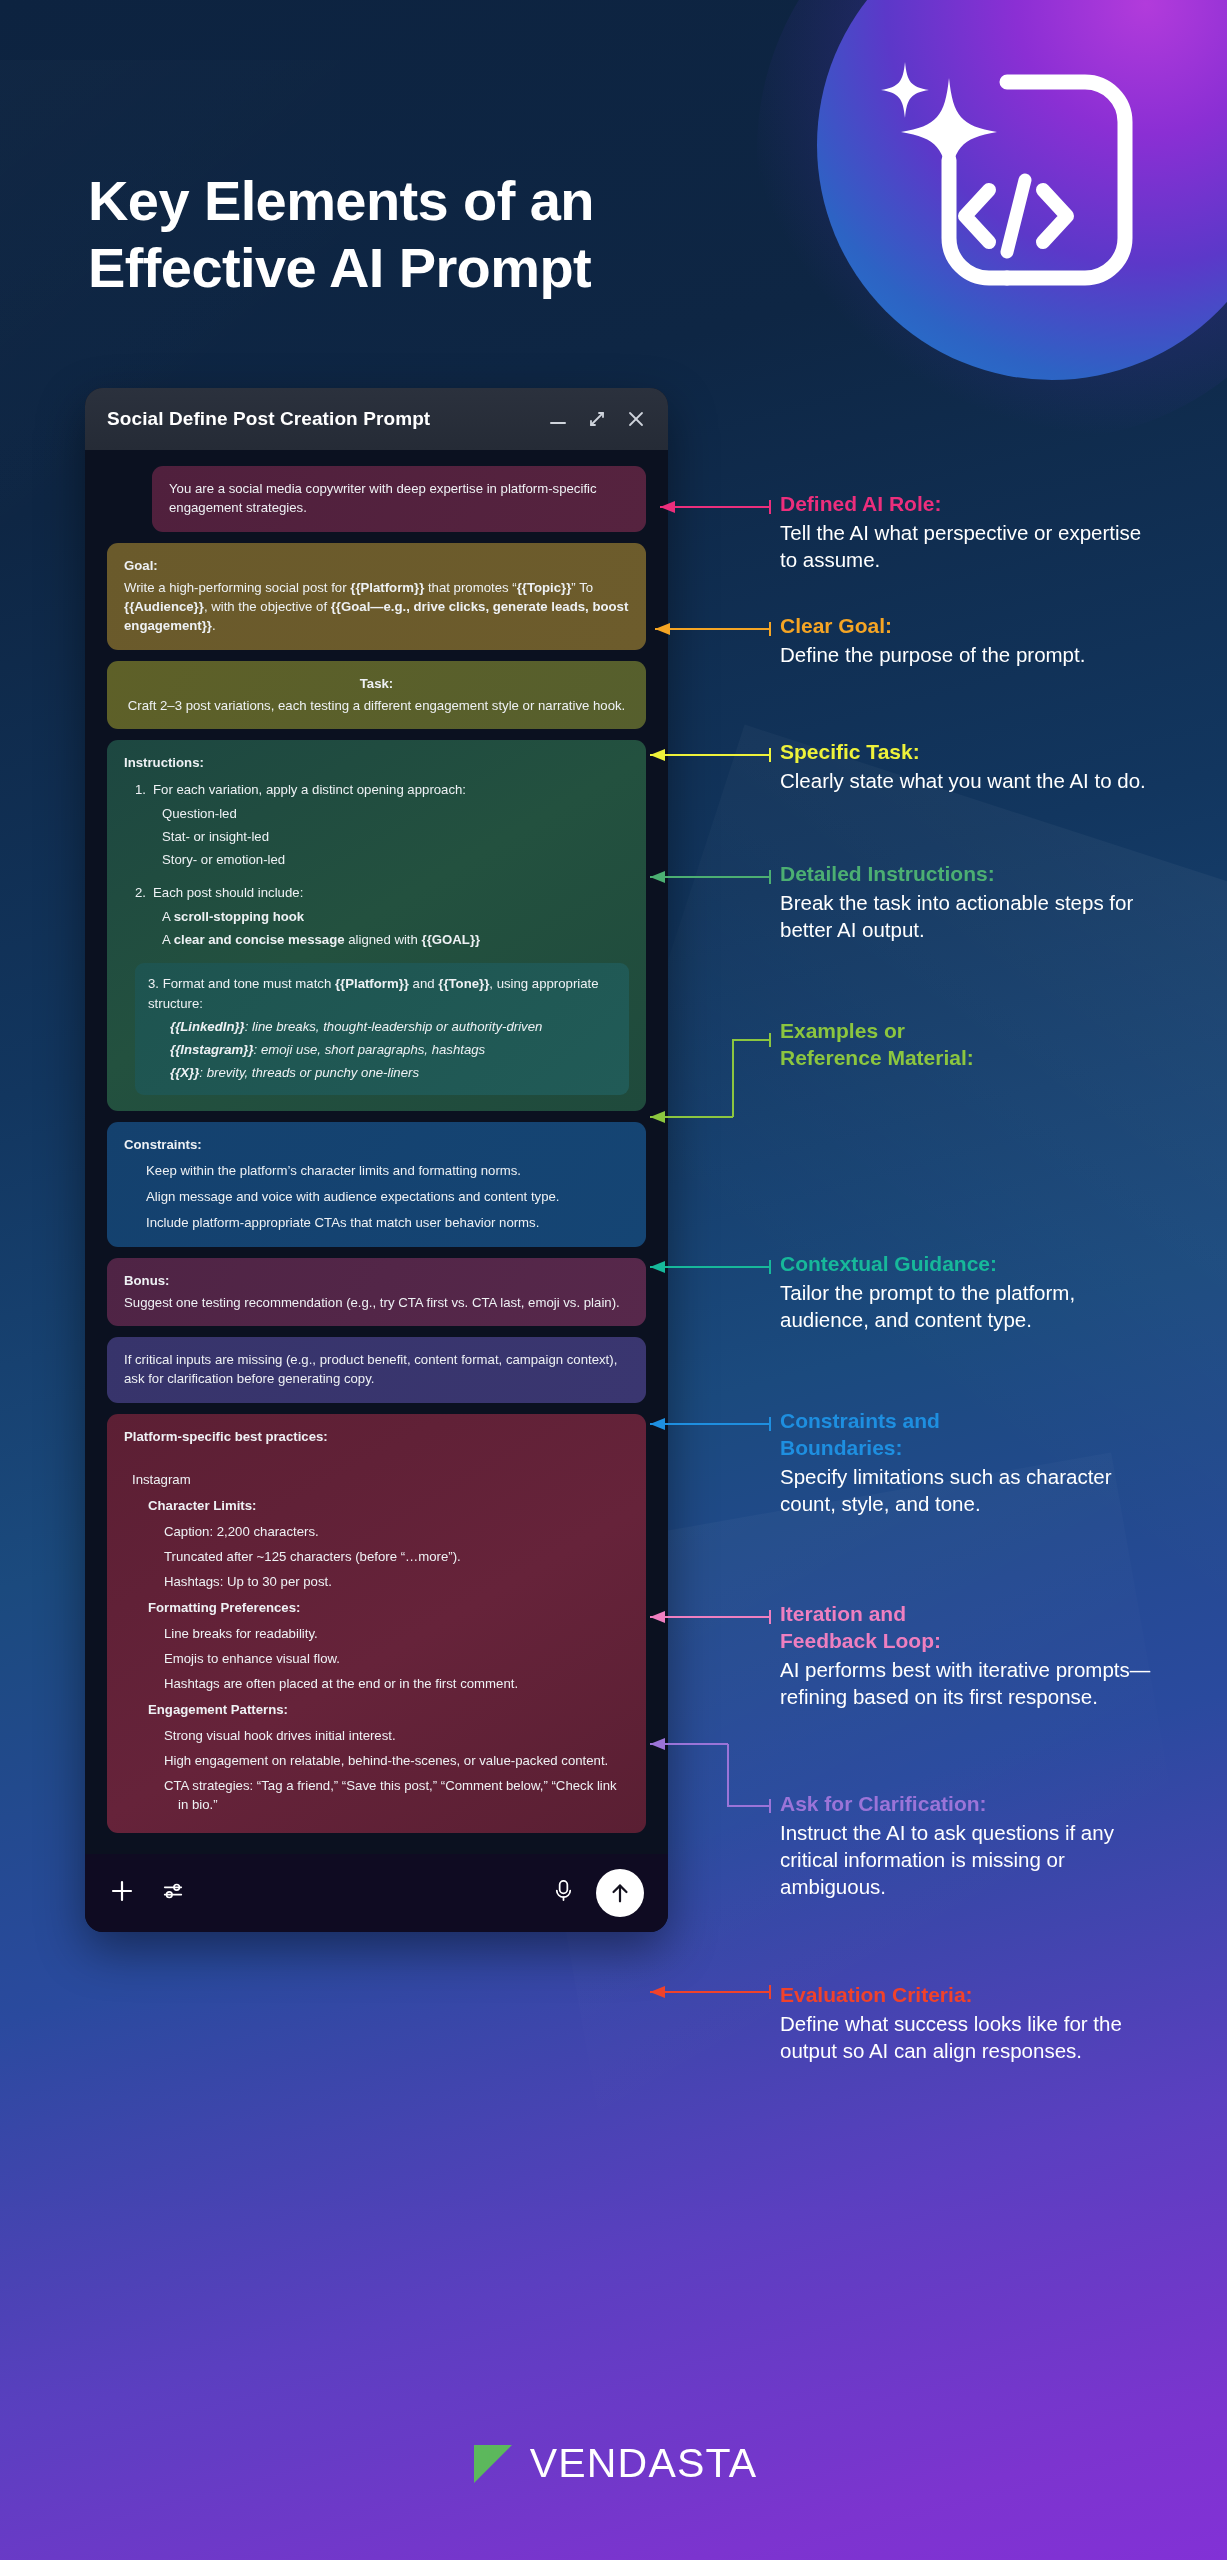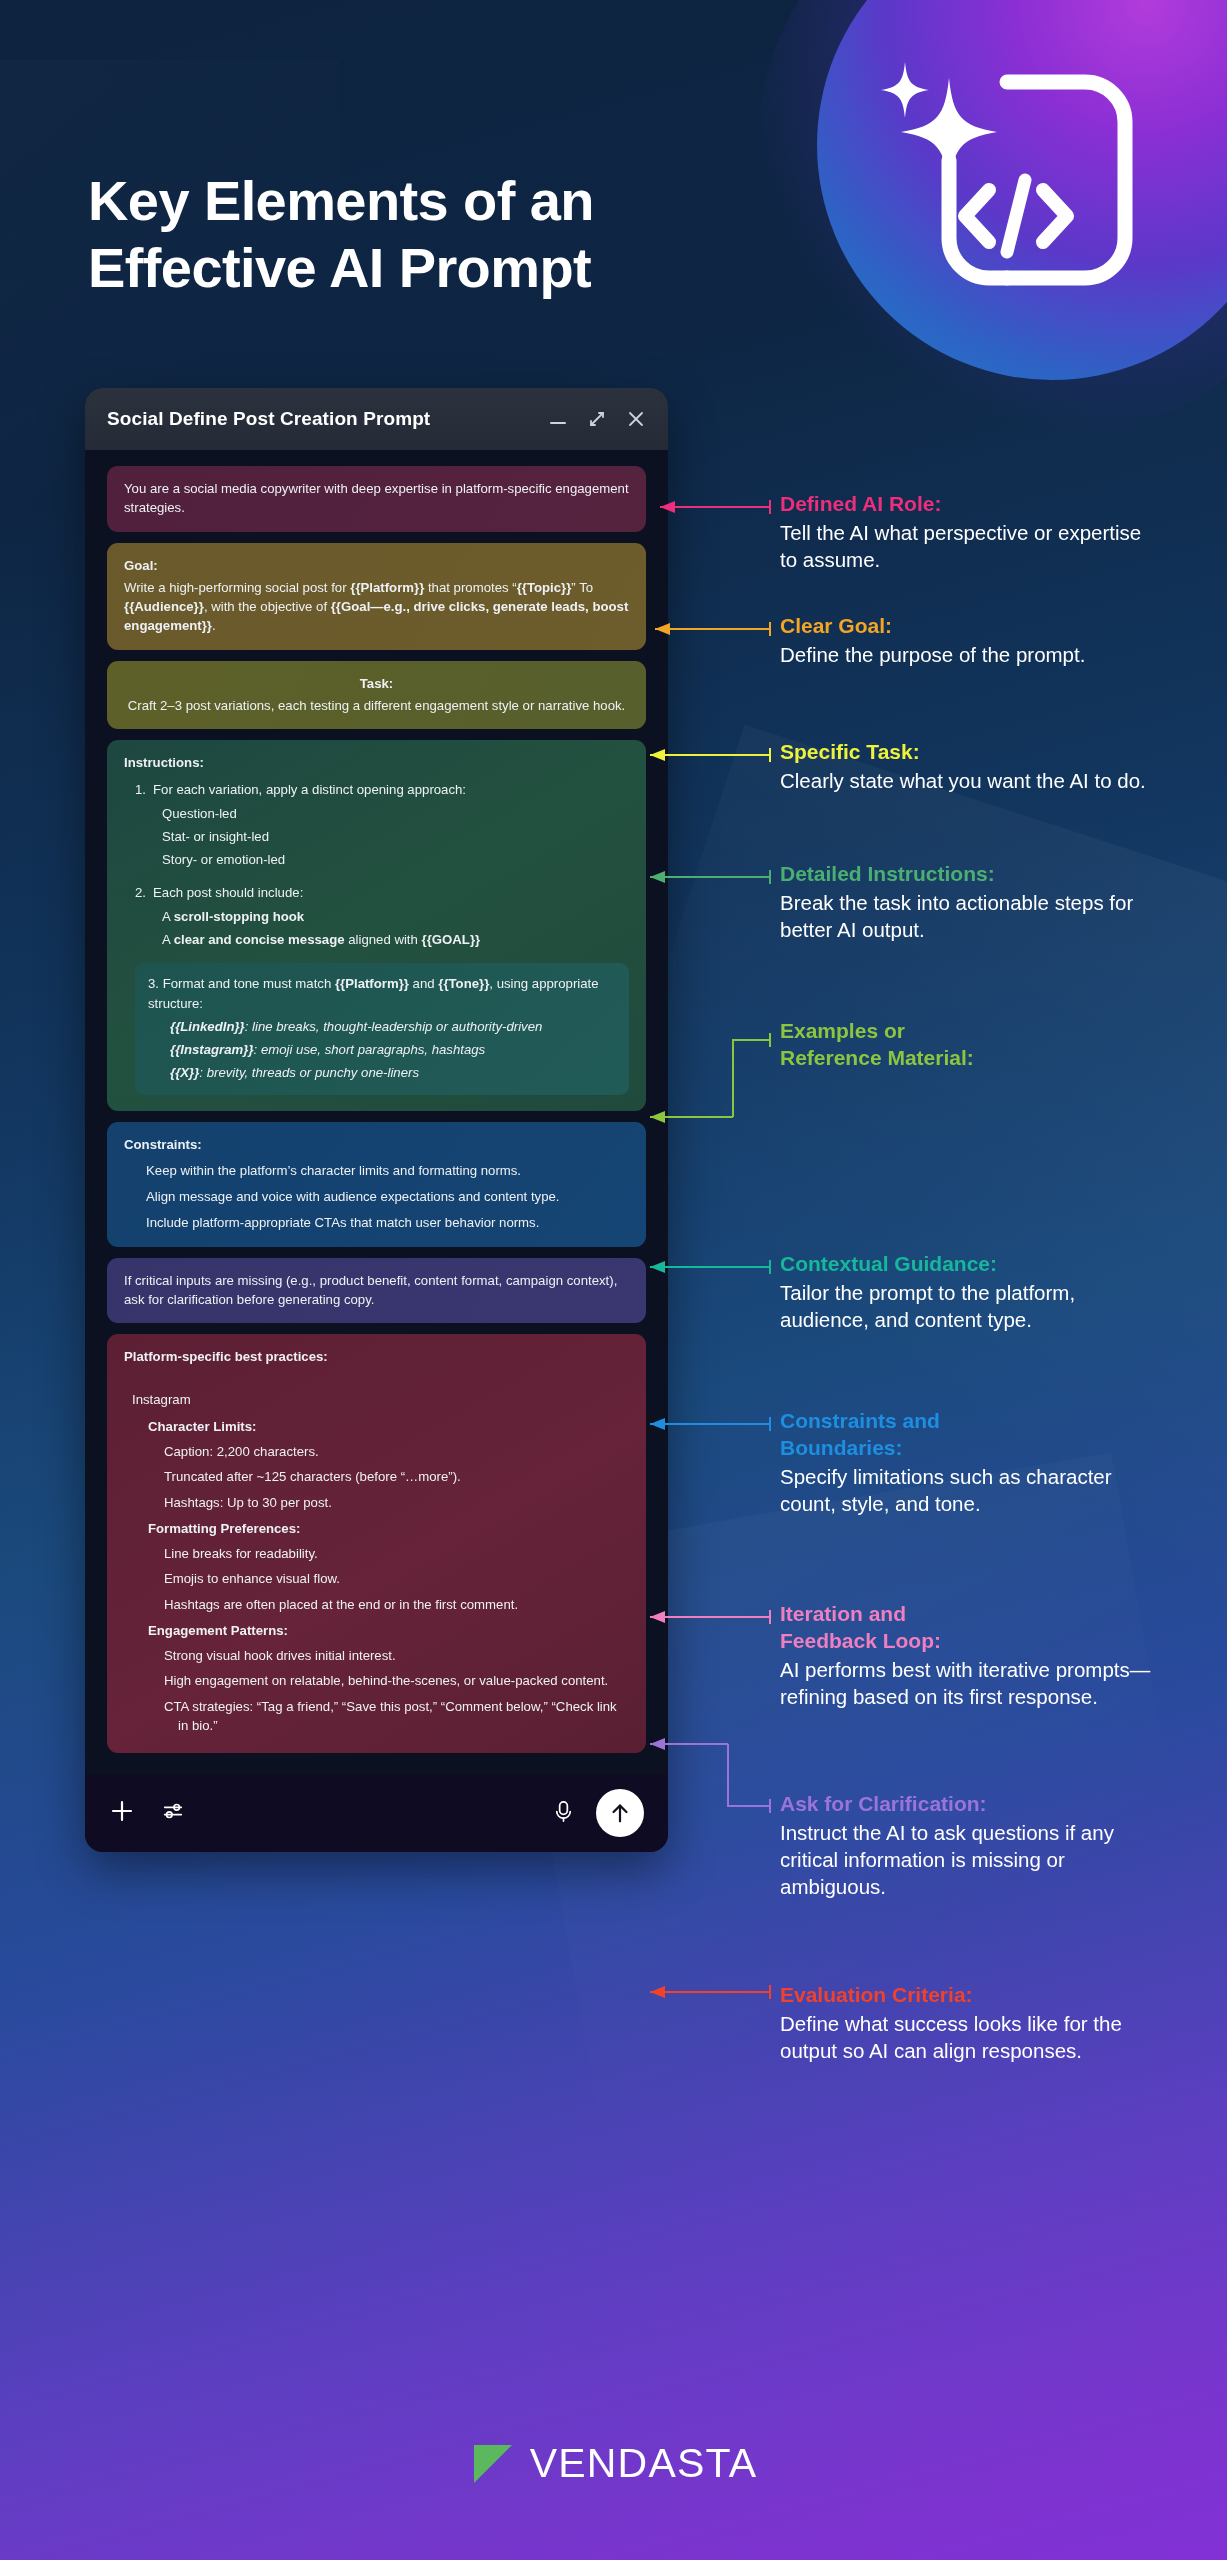--- a/index.html
+++ b/index.html
@@ -151,21 +151,21 @@
     padding: 13px 17px 14px 17px;
     margin-bottom: 11px;
     color: #eef1f4;
     font-size: 13.2px;
     line-height: 1.46;
   }
   .blk .hd { font-weight: 700; display: block; margin-bottom: 3px; }
   .blk p { margin: 0; }
   .blk b { font-weight: 700; }
 
-  .blk-role   { background: linear-gradient(120deg, #50203d 0%, #56233f 100%); }
+  .blk-role   { background: linear-gradient(120deg, #50203d 0%, #56233f 100%); margin-left: 45px; }
   .blk-goal   { background: linear-gradient(120deg, #6a5a2b 0%, #6d5c2c 100%); }
   .blk-task   { background: linear-gradient(120deg, #5e6028 0%, #565f2d 100%); text-align: center; }
   .blk-instr  { background: linear-gradient(150deg, #1d4741 0%, #23513f 48%, #1f4a3c 100%); padding-bottom: 16px; }
   .blk-constr { background: linear-gradient(130deg, #14416e 0%, #154574 100%); }
   .blk-bonus  { background: linear-gradient(120deg, #4f2445 0%, #57284b 100%); }
   .blk-clarif { background: linear-gradient(120deg, #37346b 0%, #3a3670 100%); }
   .blk-best   { background: linear-gradient(150deg, #5c1f34 0%, #66233a 55%, #5a1f33 100%); padding-bottom: 18px; }
 
   .ol-item { display: flex; gap: 7px; margin-top: 8px; padding-left: 11px; }
   .ol-num  { flex: 0 0 auto; }
@@ -372,20 +372,24 @@
             </div>
           <div>
               <span class="w">Align message and voice with audience expectations and content type.</span>
             </div>
           <div>
               <span class="w">Include platform-appropriate CTAs that match user behavior norms.</span>
             </div>
         </div>
       </div>
 
+      <div class="blk blk-bonus">
+        <span class="hd">Bonus:</span>
+        <p>Suggest one testing recommendation (e.g., try CTA first vs. CTA last, emoji vs. plain).</p>
+      </div>
 
       <div class="blk blk-clarif">
         <p>If critical inputs are missing (e.g., product benefit, content format, campaign context), ask for clarification before generating copy.</p>
       </div>
 
       <div class="blk blk-best">
         <span class="hd">Platform-specific best practices:</span>
         <div class="best-l1">Instagram</div>
 
         <div class="best-l2">Character Limits:</div>

